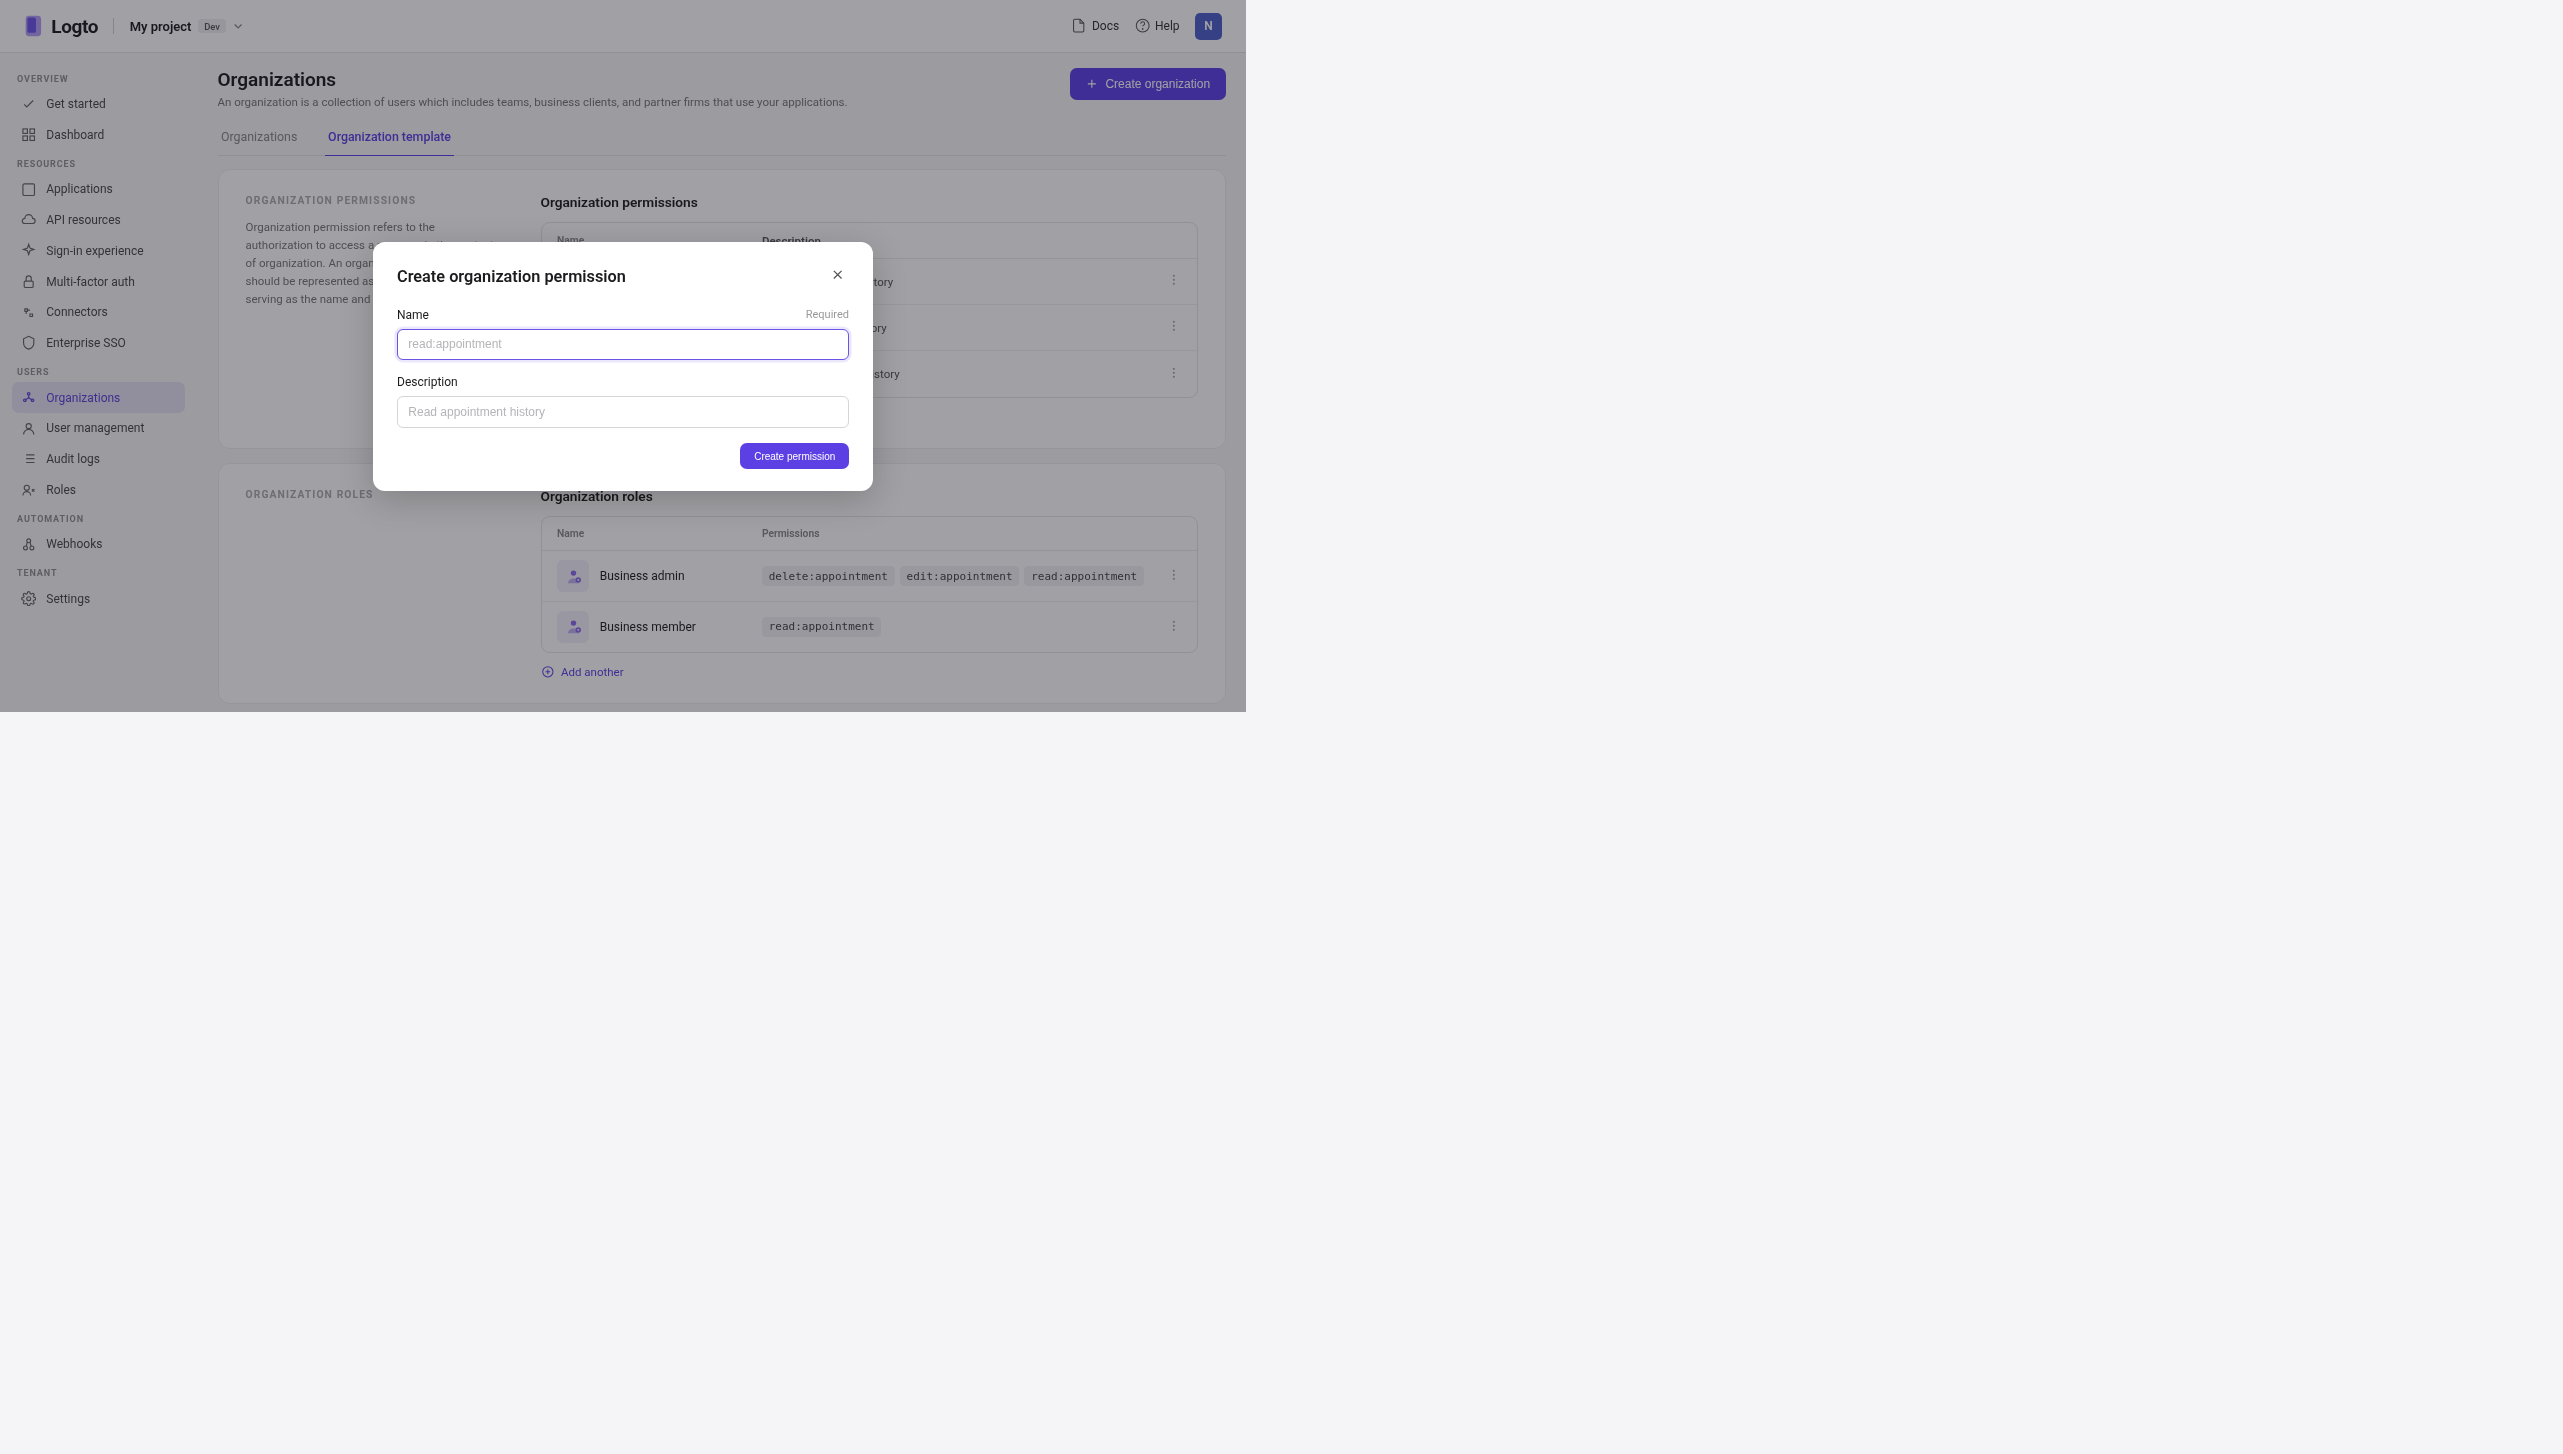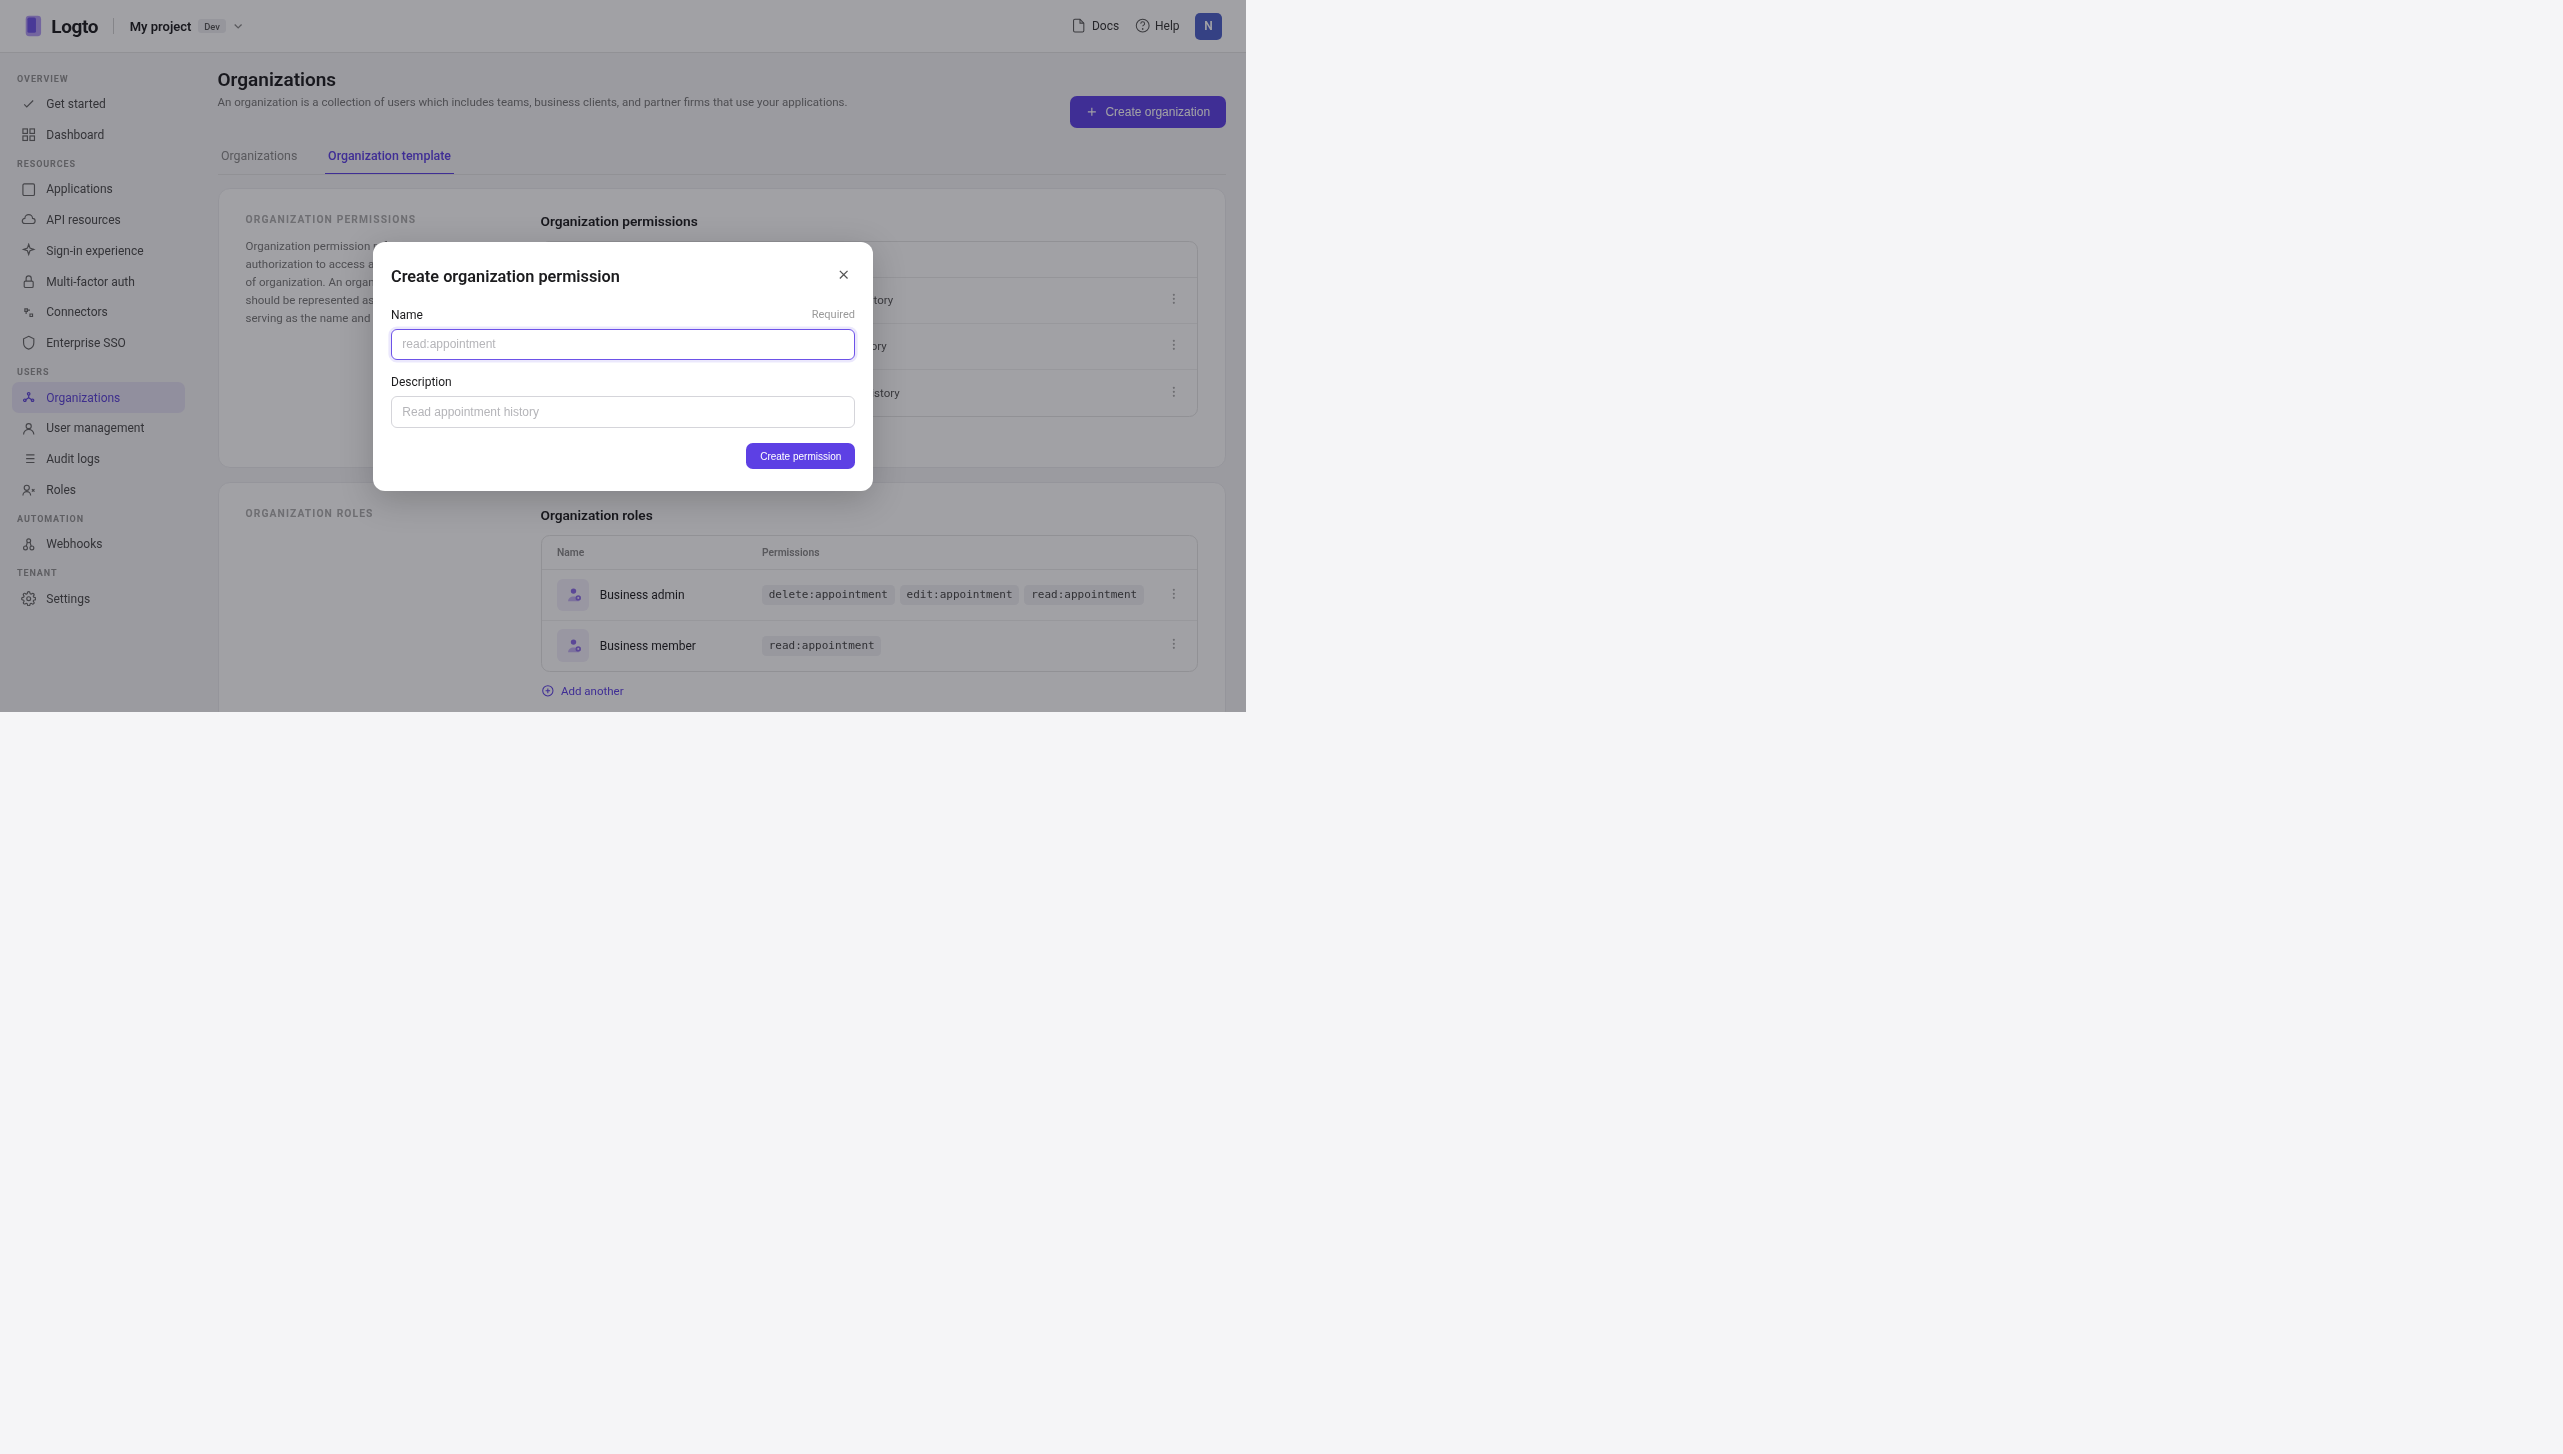--- a/index.html
+++ b/index.html
@@ -49,21 +49,21 @@
 .side-item.active svg { stroke: #5b42d6; }
 .side-item svg { width: 15.4px; height: 15.4px; stroke: #666; fill: none; stroke-width: 1.8; }
 
 .content { flex: 1; padding: 15.4px 20.5px 20.5px 20.5px; overflow-y: auto; }
 .page-head { display: flex; align-items: flex-start; justify-content: space-between; margin-bottom: 5.1px; }
 .page-title { font-size: 19px; font-weight: 600; margin-bottom: 3.4px; }
 .page-sub { color: #767676; font-size: 11.5px; }
 .btn-primary {
   background: #5d40e4; color: #fff; border: none; border-radius: 6.8px;
   padding: 8.6px 15.4px; font-size: 12px; font-weight: 500; cursor: pointer;
-  display: flex; align-items: center; gap: 6.8px; margin-top: 28px;
+  display: flex; align-items: center; gap: 6.8px;
 }
 .btn-primary svg { width: 13.7px; height: 13.7px; stroke: #fff; fill: none; stroke-width: 2; }
 
 .tabs { display: flex; gap: 24px; border-bottom: 0.9px solid #e5e5e5; margin-top: 10.3px; }
 .tab { padding: 10.3px 3.4px; font-size: 12.4px; color: #888; cursor: pointer; border-bottom: 1.7px solid transparent; margin-bottom: -0.9px; }
 .tab.active { color: #5d40e4; border-bottom-color: #5d40e4; font-weight: 500; }
 
 .card {
   background: #fff; border: 0.9px solid #ececef; border-radius: 12px;
   padding: 24px 27px; margin-top: 13.7px;
@@ -99,21 +99,21 @@
 
 .add-another { display: flex; align-items: center; gap: 6.8px; color: #5d40e4; font-size: 11.5px; margin-top: 12px; cursor: pointer; }
 .add-another svg { width: 13.7px; height: 13.7px; stroke: #5d40e4; fill: none; stroke-width: 1.8; }
 
 
 .overlay {
   position: absolute; inset: 0; background: rgba(20,20,30,0.40);
   display: flex; align-items: center; justify-content: center;
 }
 .modal {
-  width: 500px; background: #fff; border-radius: 12px; padding: 22px 18px;
+  width: 500px; background: #fff; border-radius: 12px; padding: 22px 24px;
   box-shadow: 0 8.6px 34px rgba(0,0,0,0.2);
   margin-top: 21px;
 }
 .modal-head { display: flex; align-items: center; justify-content: space-between; margin-bottom: 19px; }
 .modal-title { font-size: 16.3px; font-weight: 600; }
 .modal-close { cursor: pointer; padding: 3.4px; }
 .modal-close svg { width: 15.4px; height: 15.4px; stroke: #555; fill: none; stroke-width: 2; }
 .field { margin-bottom: 15.4px; }
 .field-label-row { display: flex; justify-content: space-between; margin-bottom: 6.8px; }
 .field-label { font-size: 12px; }

